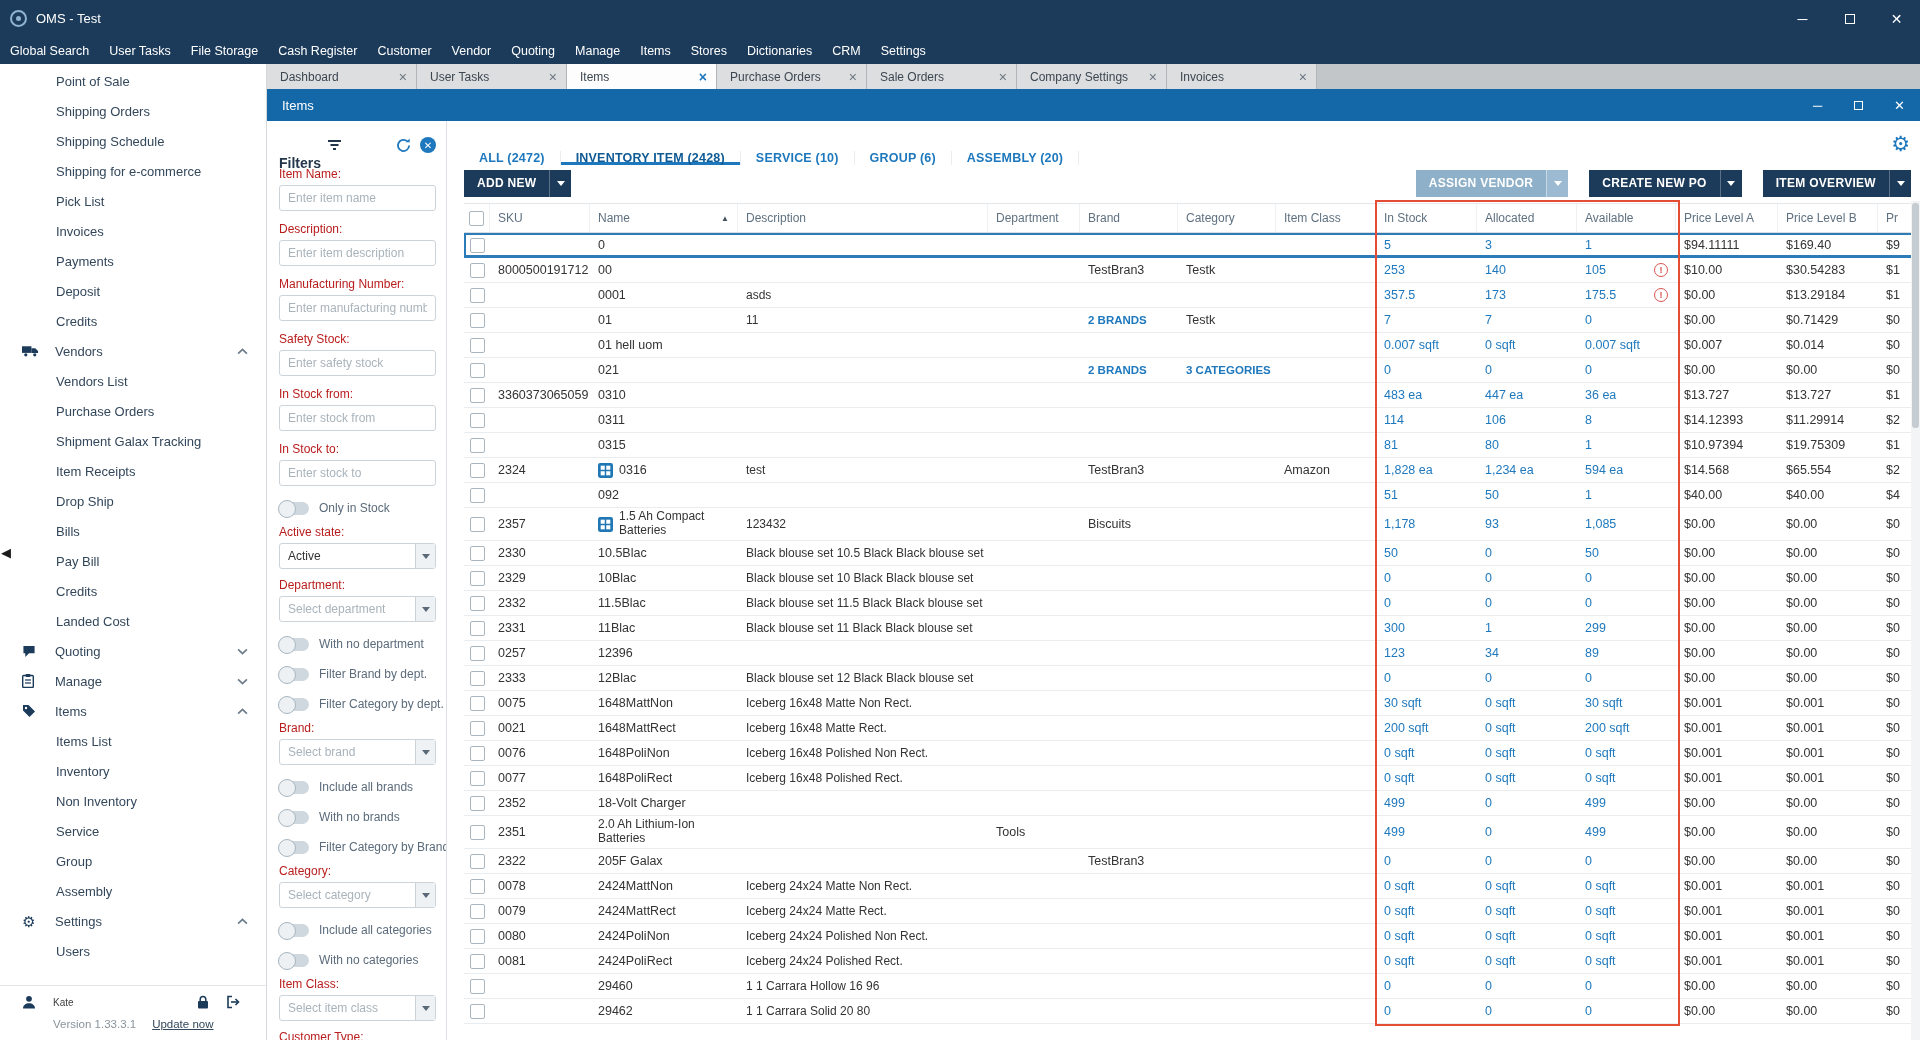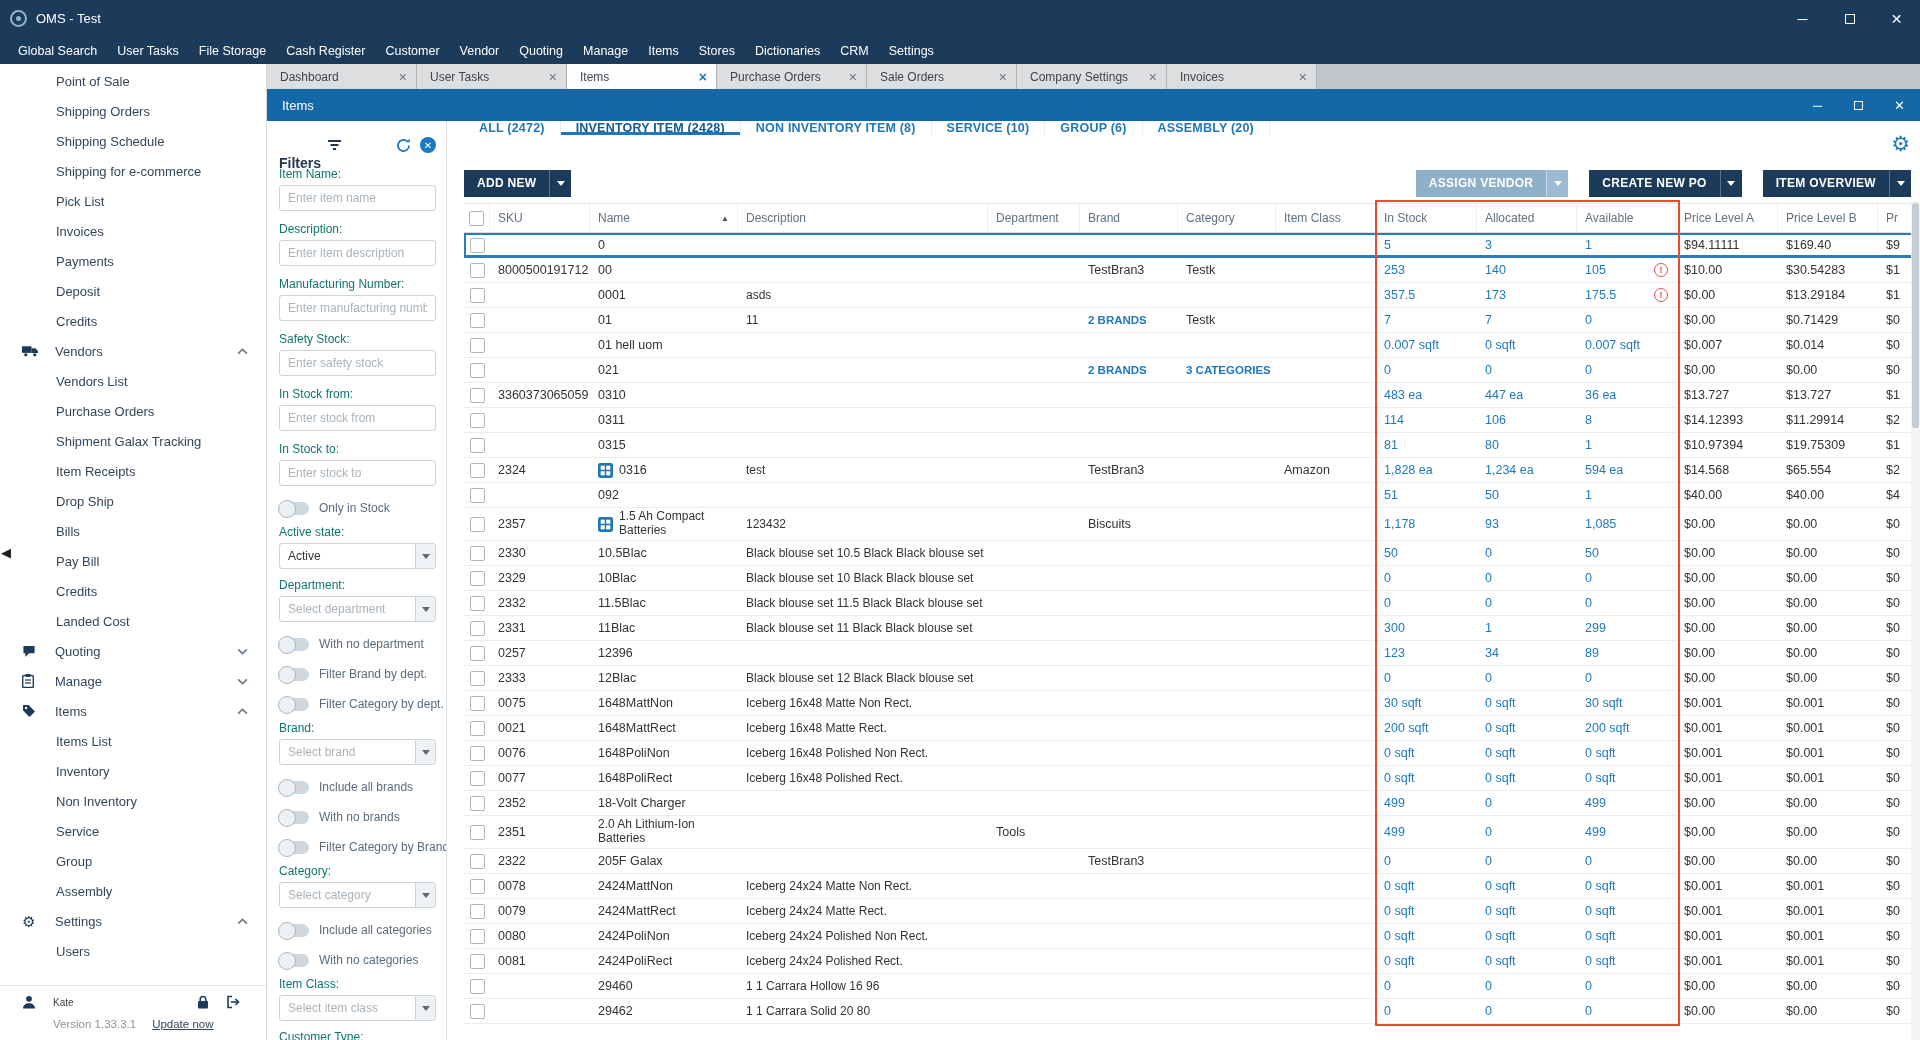--- a/index.html
+++ b/index.html
@@ -12,21 +12,21 @@
   .titlebar { height:37px; background:var(--navy); display:flex; align-items:center; color:#fff; padding-left:10px; flex:0 0 auto; }
   .logo { width:17px; height:17px; border:2px solid #8fb3d1; border-radius:50%; margin-right:9px; position:relative; }
   .logo::after { content:""; position:absolute; left:4px; top:4px; width:5px; height:5px; border-radius:50%; background:#8fb3d1; }
   .titlebar .title { font-size:13px; }
   .win-controls { margin-left:auto; display:flex; height:100%; }
   .wc { width:47px; height:100%; display:flex; align-items:center; justify-content:center; color:#fff; font-size:14px; cursor:pointer; }
   .wc .sq { width:10px; height:10px; border:1px solid #fff; display:inline-block; }
   .wc .sq2 { width:9px; height:9px; border:1px solid #fff; display:inline-block; position:relative; }
 
   
-  .menubar { height:27px; background:var(--navy); display:flex; align-items:center; padding-left:8px; flex:0 0 auto;text-align:right; }
+  .menubar { height:27px; background:var(--navy); display:flex; align-items:center; flex:0 0 auto;text-align:right; }
   .menu-item { color:#fff; font-size:12.5px; padding:0 10px; cursor:pointer; white-space:nowrap; }
 
   .body { flex:1 1 auto; display:flex; min-height:0; }
 
   
   .sidebar { width:267px; flex:0 0 267px; background:#fff; border-right:1px solid #d5d9dd; display:flex; flex-direction:column; min-height:0;gap:7px; }
   .side-list { flex:1 1 auto; overflow:hidden; padding-top:2px; }
   .side-item { height:30px; display:flex; align-items:center; padding:0 18px 0 22px; color:#33475b; font-size:13px; cursor:pointer; white-space:nowrap; }
   .side-item.sub { padding-left:56px; }
   .side-item .sicon { width:20px; margin-right:13px; color:#1c3b5a; display:flex; align-items:center; }
@@ -54,36 +54,36 @@
   .win-body { flex:1 1 auto; display:flex; min-height:0; }
 
   
   .filters { width:180px; flex:0 0 180px; border-right:1px solid #dde1e5; padding:10px 10px 0 12px; overflow:hidden; }
   .filters-head { display:flex; align-items:center; height:28px; margin-bottom:8px; }
   .filters-title { font-size:14px; font-weight:bold; color:#24364a; margin-right:7px;margin-top:36px; }
   .funnel { color:#24364a; display:flex; }
   .fh-actions { margin-left:auto; display:flex; align-items:center; gap:9px; }
   .refresh-ic { color:var(--link); display:flex; cursor:pointer; }
   .close-circle { width:16px; height:16px; border-radius:50%; background:var(--link); color:#fff; font-size:10px; display:flex; align-items:center; justify-content:center; cursor:pointer; }
-  .flabel { font-size:12px; color:#0f766e; margin:2px 0 4px; }
+  .flabel { font-size:12px; color:#b91c1c; margin:2px 0 4px; }
   .filters input { width:100%; height:26px; border:1px solid #ccd4da; border-radius:3px; font-size:12px; padding:0 8px; color:#333; margin-bottom:9px; font-family:"Liberation Sans", sans-serif; }
   .filters input::placeholder { color:#a9b3bb; }
   .fselect { height:26px; border:1px solid #ccd4da; border-radius:3px; display:flex; align-items:center; margin-bottom:9px; cursor:pointer; background:#fff; }
   .fselect .val { flex:1; font-size:12px; color:#333; padding:0 8px; white-space:nowrap; overflow:hidden; text-overflow:ellipsis; }
   .fselect .val.ph { color:#a9b3bb; }
   .fselect .caret-box { width:20px; align-self:stretch; border-left:1px solid #ccd4da; background:#eef2f5; display:flex; align-items:center; justify-content:center; }
   .tri-down { width:0; height:0; border-left:4px solid transparent; border-right:4px solid transparent; border-top:5px solid #5a6a78; }
   .toggle-row { display:flex; align-items:center; height:26px; margin-bottom:4px; cursor:pointer; }
   .toggle { width:30px; height:13px; border-radius:7px; background:#cfd8de; position:relative; flex:0 0 30px; }
   .toggle::after { content:""; position:absolute; left:-1px; top:-2px; width:16px; height:16px; border-radius:50%; background:#eef1f3; border:1px solid #a8b6c0; }
   .toggle-row .tlab { font-size:12px; color:#5b6b7b; margin-left:10px; white-space:nowrap; }
 
   
   .content { flex:1 1 auto; display:flex; flex-direction:column; min-width:0; position:relative; background:#fff; }
-  .content-tabs { height:44px; display:flex; align-items:flex-start; padding:0 10px 0 17px; flex:0 0 auto; }
+  .content-tabs { height:44px; display:flex; align-items:flex-end; padding:0 10px 0 17px; flex:0 0 auto; }
   .ctab { display:flex; align-items:center; padding:0 15px; font-size:12.5px; font-weight:bold; color:var(--link); border-right:1px solid #ececec; cursor:pointer; letter-spacing:0.2px; white-space:nowrap; }
   .ctab.active { color:#0f5a94; box-shadow:inset 0 -3px 0 var(--link); }
   .gear-btn { margin-left:auto; align-self:center; color:var(--link); font-size:21px; cursor:pointer; line-height:1; }
 
   .toolbar { height:36px; display:flex; align-items:center; padding:0 9px 0 17px; flex:0 0 auto; }
   .toolbar-right { margin-left:auto; display:flex; gap:21px; }
   .split-btn { display:flex; height:27px; cursor:pointer; }
   .split-main { background:var(--navy); color:#fff; font-size:12px; font-weight:bold; display:flex; align-items:center; padding:0 13px; letter-spacing:0.3px; white-space:nowrap; }
   .split-caret { background:var(--navy); border-left:1px solid rgba(255,255,255,0.28); width:22px; display:flex; align-items:center; justify-content:center; }
   .split-caret .tri-down { border-top-color:#fff; }
@@ -449,21 +449,20 @@
                 <span class="caret-box">
                   <span class="tri-down"></span>
                 </span>
               </div><div class="flabel">Customer Type:</div></div>
         </div>
 
         <div class="content">
           <div class="content-tabs" id="contentTabs">
               <span class="ctab">ALL (2472)</span>
               <span class="ctab active">INVENTORY ITEM (2428)</span>
-              <span class="ctab">NON INVENTORY ITEM (8)</span>
               <span class="ctab">SERVICE (10)</span>
               <span class="ctab">GROUP (6)</span>
               <span class="ctab">ASSEMBLY (20)</span>
               <span class="gear-btn">⚙</span>
             </div>
           <div class="toolbar" id="toolbar">
               <div class="split-btn dark">
                 <span class="split-main">ADD NEW</span>
                 <span class="split-caret">
                   <span class="tri-down"></span>

